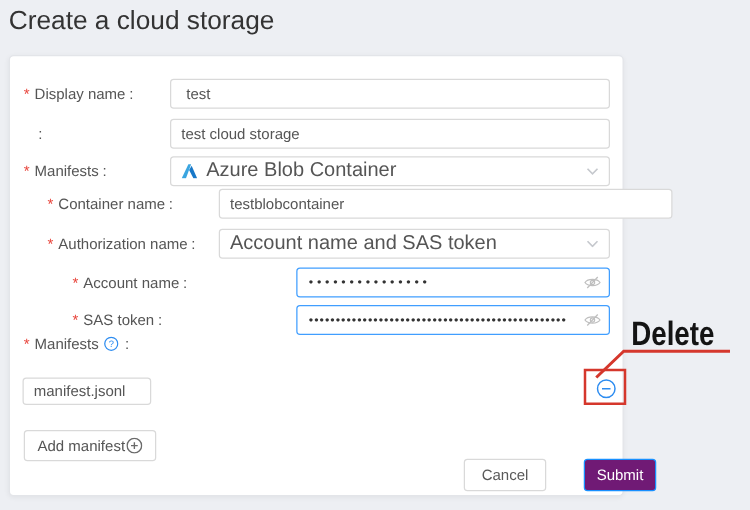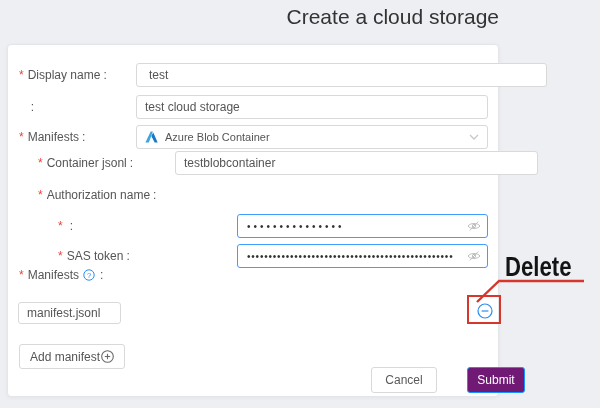--- a/index.html
+++ b/index.html
@@ -5,21 +5,21 @@
   * { margin:0; padding:0; box-sizing:border-box; }
   html,body { width:600px; height:408px; }
   body {
     position:relative;
     background:#edeff3;
     font-family:"Liberation Sans", sans-serif;
     overflow:hidden;
   }
   .title {
     position:absolute; left:7px; top:5px; width:492px;
-    text-align:right; font-size:21px; font-weight:400; color:#333;
+    text-align:left; font-size:21px; font-weight:400; color:#333;
   }
   .panel {
     position:absolute; left:7px; top:44px; width:492px; height:353px;
     background:#fff; border:1px solid #e3e5e9; border-radius:4px;
     box-shadow:0 1px 4px rgba(0,0,0,.05);
   }
   .lbl {
     position:absolute; height:24px; line-height:24px;
     font-size:12px; color:#555; white-space:nowrap;
     display:flex; align-items:center;
@@ -29,21 +29,21 @@
   .cl { margin-left:3px; }
   .ipt {
     position:absolute; height:24px; background:#fff;
     border:1px solid #d9d9d9; border-radius:3px;
     padding:0 8px; font-family:"Liberation Sans",sans-serif;
     font-size:12px; color:#555; outline:none;
   }
   .sel {
     display:flex; align-items:center; gap:7px; cursor:pointer;
   }
-  .selv { font-size:11px; color:#555; }
+  .selv { font-size:16px; color:#555; }
   .chev { margin-left:auto; display:flex; align-items:center; }
   .pw {
     position:absolute; height:24px; background:#fff;
     border:1px solid #409eff; border-radius:3px;
     display:flex; align-items:center; padding:0 6px 0 9px;
   }
   .pwv {
     flex:1; min-width:0; border:none; outline:none; background:transparent;
     font-family:"Liberation Sans",sans-serif; font-size:10px; color:#333;
   }
@@ -81,21 +81,21 @@
 
 <div class="title">Create a cloud storage</div>
 
 <div class="panel">
 
   <div class="lbl" style="left:11px;top:18px">
     <span class="req">*</span>
     <span>Display name</span>
     <span class="cl">:</span>
   </div>
-  <input class="ipt" style="left: 128px; top: 18px; width: 411px; padding-left: 12px;" value="test">
+  <input class="ipt" style="left: 128px; top: 18px; width: 352px; padding-left: 12px;" value="test">
 
   <div class="lbl" style="left:11px;top:50px">
     <span class="req hidden">*</span>
     <span class="cl">:</span>
   </div>
   <input class="ipt" style="left: 128px; top: 50px; width: 352px;" value="test cloud storage">
 
   <div class="lbl" style="left:11px;top:80px">
     <span class="req">*</span>
     <span>Manifests</span>
@@ -111,33 +111,42 @@
     <span class="selv">Azure Blob Container</span>
     <span class="chev">
       <svg width="10" height="6" viewBox="0 0 10 6">
           <polyline points="1,1 5,5 9,1" fill="none" stroke="#c5c8cd" stroke-width="1.3"></polyline>
         </svg>
     </span>
   </div>
 
   <div class="lbl" style="left:30px;top:106px">
     <span class="req">*</span>
-    <span>Container jsonl</span>
+    <span>Container name</span>
     <span class="cl">:</span>
   </div>
   <input class="ipt" style="left: 167px; top: 106px; width: 363px;" value="testblobcontainer">
 
   <div class="lbl" style="left:30px;top:138px">
     <span class="req">*</span>
     <span>Authorization name</span>
     <span class="cl">:</span>
   </div>
+  <div class="ipt sel" style="left:167px;top:138px;width:313px">
+    <span class="selv">Account name and SAS token</span>
+    <span class="chev">
+      <svg width="10" height="6" viewBox="0 0 10 6">
+          <polyline points="1,1 5,5 9,1" fill="none" stroke="#c5c8cd" stroke-width="1.3"></polyline>
+        </svg>
+    </span>
+  </div>
 
   <div class="lbl" style="left:50px;top:169px">
     <span class="req">*</span>
+    <span>Account name</span>
     <span class="cl">:</span>
   </div>
   <div class="pw" style="left:229px;top:169px;width:251px">
     <input class="pwv" style="letter-spacing: 3px;" value="•••••••••••••••">
     <span class="eye">
       <svg width="14" height="12" viewBox="0 0 14 12">
         <path d="M1 6 C3.2 2.7 10.8 2.7 13 6 C10.8 9.3 3.2 9.3 1 6 Z" fill="none" stroke="#bfbfbf" stroke-width="1"></path>
         <circle cx="7" cy="6" r="1.7" fill="none" stroke="#bfbfbf" stroke-width="1"></circle>
         <line x1="2.8" y1="10.4" x2="11.2" y2="1.6" stroke="#bfbfbf" stroke-width="1"></line>
       </svg>

